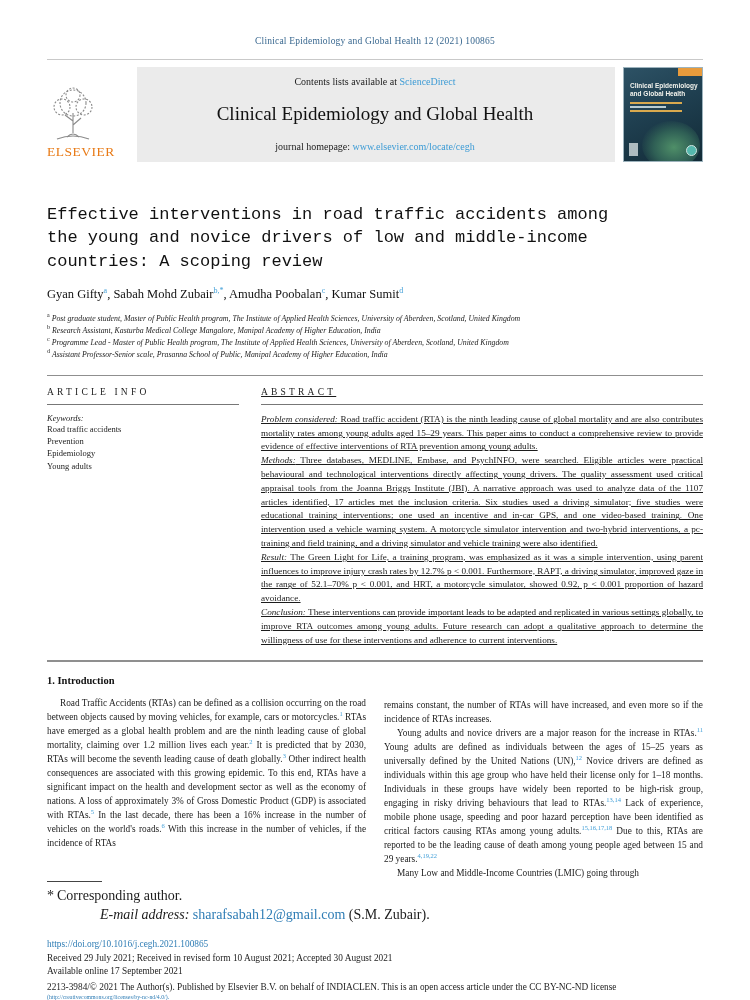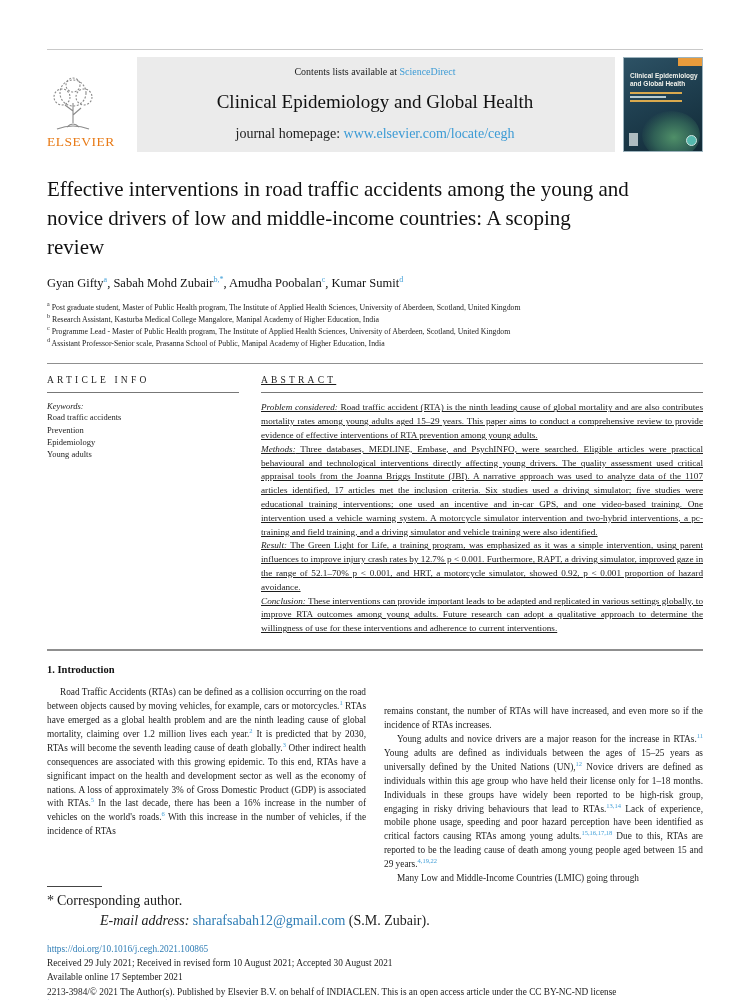--- a/index.html
+++ b/index.html
@@ -12,83 +12,84 @@
 
   
   .band { margin-top:13px; border-top:1px solid #c9c9c9; padding-top:7px; display:flex; align-items:stretch; }
   .logo-box { width:82px; display:flex; flex-direction:column; align-items:flex-start; justify-content:flex-end; padding-bottom:2px; }
   .logo-box svg { display:block; }
   .elsevier-word { font-size:13.5px; color:#e87a16; letter-spacing:.5px; margin-top:1px; font-family:"Liberation Serif",serif; }
   .band-center { flex:1; background:#ebebeb; margin:0 8px; display:flex; flex-direction:column; align-items:center; justify-content:space-between; padding:9px 6px 10px 4px; }
   .contents-line { font-size:10px; color:#222; }
   .contents-line .link { color:#3c9bd5; }
   .journal-title { font-size:19px; color:#111; }
-  .homepage-line { font-size:14px; color:#222; }
+  .homepage-line { font-size:10px; color:#222; }
   .homepage-line .link { color:#3c9bd5; }
   .cover { width:80px; height:95px; position:relative; background:linear-gradient(155deg,#2d5265 0%,#1f3f50 45%,#122b37 100%); border:1px solid #9db3bd; overflow:hidden; }
   .cover-tab { position:absolute; top:0; right:0; width:24px; height:8px; background:#e89b3c; }
   .cover-title { position:absolute; top:14px; left:6px; right:4px; color:#f2f2ec; font-family:"Liberation Sans",sans-serif; font-size:6.5px; font-weight:bold; line-height:1.25; }
   .cover-sub { position:absolute; top:34px; left:6px; width:52px; }
   .cover-sub i { display:block; height:2px; margin-bottom:2px; background:#d9a94e; }
   .cover-sub i:nth-child(2){ width:70%; background:#b9cdd3; }
   .cover-blob { position:absolute; bottom:-8px; left:18px; width:58px; height:48px; background:radial-gradient(ellipse at 55% 55%, #4f8f68 0%, #2f5f55 45%, rgba(30,70,80,0) 75%); border-radius:50%; }
   .cover-logo-l { position:absolute; bottom:5px; left:5px; width:9px; height:13px; background:#c8d2d6; opacity:.85; }
   .cover-logo-r { position:absolute; bottom:5px; right:5px; width:11px; height:11px; border-radius:50%; background:#55b8ad; border:1px solid #cfe3e0; }
   .black-rule { height:3px; background:#141414; margin-top:7px; }
 
   
-  .art-title { margin-top:16px; font-size:21px; line-height:1.38; color:#111; max-width:585px; }
+  .art-title { margin-top:34px; font-size:17px; line-height:1.38; color:#111; max-width:585px;font-family:Liberation Mono, monospace; }
   .authors { margin-top:14px; font-size:12.5px; color:#111; }
   .authors sup.ref, .affil sup { font-size:8px; }
   sup.ref { color:#44a0d8; font-size:6.5px; line-height:0; }
   .affils { margin-top:10px; }
   .affil { font-size:7.8px; line-height:1.32; color:#222; }
   .affil sup { color:#222; font-size:6px; }
-  .affil .affil-text { }
+  .affil .affil-text { font-style:italic; }
 
   .divider { border:none; border-top:1.5px solid #8f8f8f; margin-top:15px; }
 
   
   .info-row { display:flex; margin-top:11px; gap:22px; }
   .info-col { width:192px; flex:none; }
   .abs-col { flex:1;text-decoration:underline; }
   .sec-head { font-family:"Liberation Serif",serif; font-size:9.5px; letter-spacing:3.2px; color:#222; }
   .head-rule { border:none; border-top:1px solid #777; margin:7px 0 8px 0; }
   .kw-label { font-size:8.5px; font-style:italic; }
   .kw-item { font-size:8.5px; line-height:1.45; }
   .abs-p { font-size:9.2px; line-height:1.5; text-align:justify; color:#1c1c1c; }
   .abs-p em { font-style:italic; }
   .wide-rule { border:none; border-top:2px solid #8f8f8f; margin-top:13px; }
 
   
   .body-cols { display:flex; gap:18px; margin-top:13px; }
   .col { flex:1; }
   .intro-head { font-size:10.5px; font-weight:bold; color:#111; }
   .body-p { font-size:9.3px; line-height:1.5; text-align:justify; margin-top:11px; }
-  .body-p.indent { text-indent:13px; margin-top:18px; }
+  .body-p.indent { text-indent:13px; margin-top:1px; }
   .col-right { padding-top:23px; }
 
   
   .footer { margin-top:auto; }
   .foot-rule { width:55px; border:none; border-top:1px solid #444; margin-bottom:4px; }
   .foot-note { font-size:14px; line-height:1.4; padding-left:9px; }
   .foot-note .star { margin-left:-9px; padding-right:3px; }
   .foot-note em { font-style:italic;margin-left:44px; }
   .link { color:#2f7db5; }
   .doi-block { margin-top:14px; }
   .doi { font-size:9.3px; color:#2f7db5; }
   .dates { font-size:9.3px; line-height:1.45; margin-top:3px; }
   .copyright { font-size:9.3px; margin-top:3px; }
   .license-url { font-size:5.8px; color:#2f7db5; margin-top:2px; }
 </style>
 </head>
 <body>
 
 <div class="page">
 
+  <div class="citation">Clinical Epidemiology and Global Health 12 (2021) 100865</div>
 
   <div class="band">
     <div class="logo-box">
       <span>
         <svg width="52" height="58" viewBox="0 0 52 58">
           <g fill="none" stroke="#8a8a8a" stroke-width="1.1">
             <circle cx="26" cy="18" r="13" stroke-dasharray="2 1.6"></circle>
             <circle cx="15" cy="22" r="8" stroke-dasharray="2 1.6"></circle>
             <circle cx="37" cy="22" r="8" stroke-dasharray="2 1.6"></circle>
             <circle cx="26" cy="10" r="7" stroke-dasharray="2 1.6"></circle>

